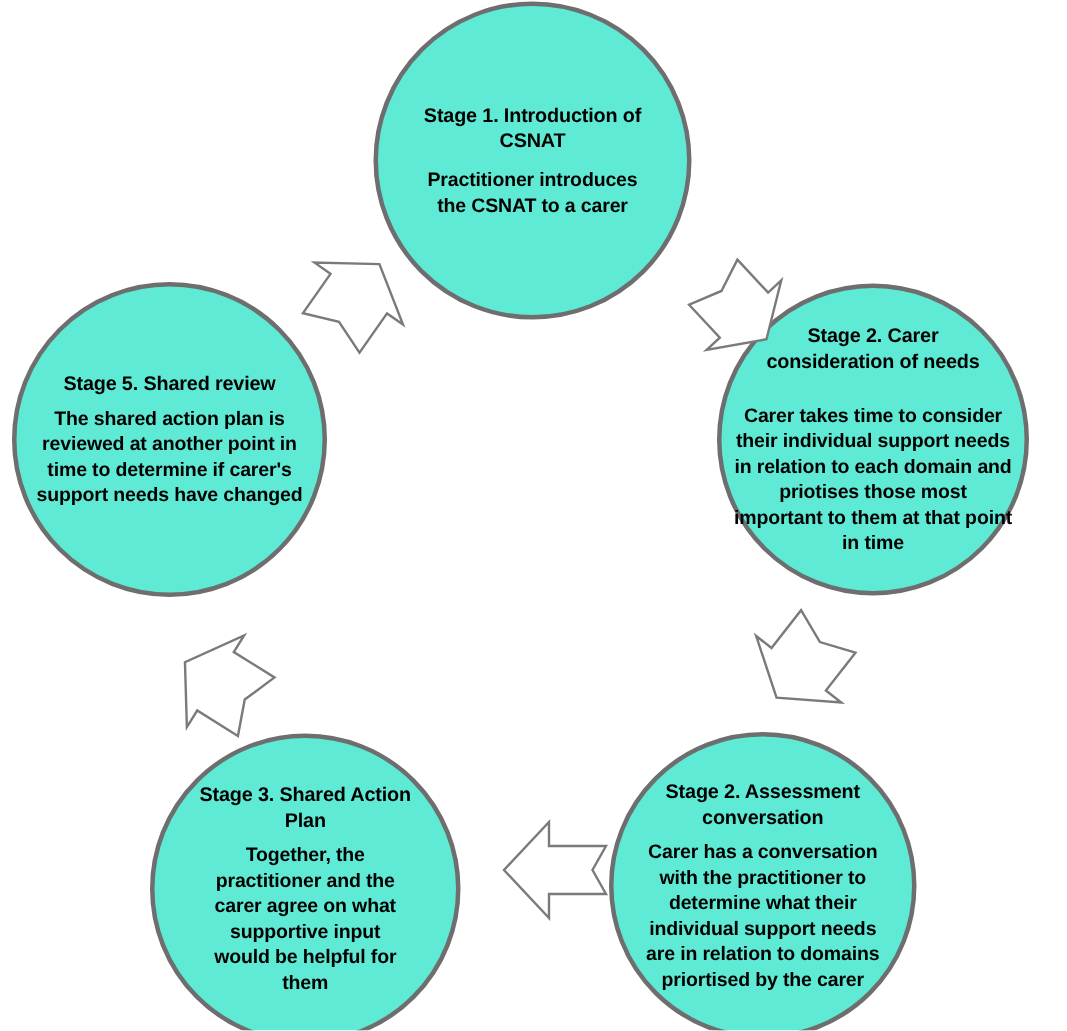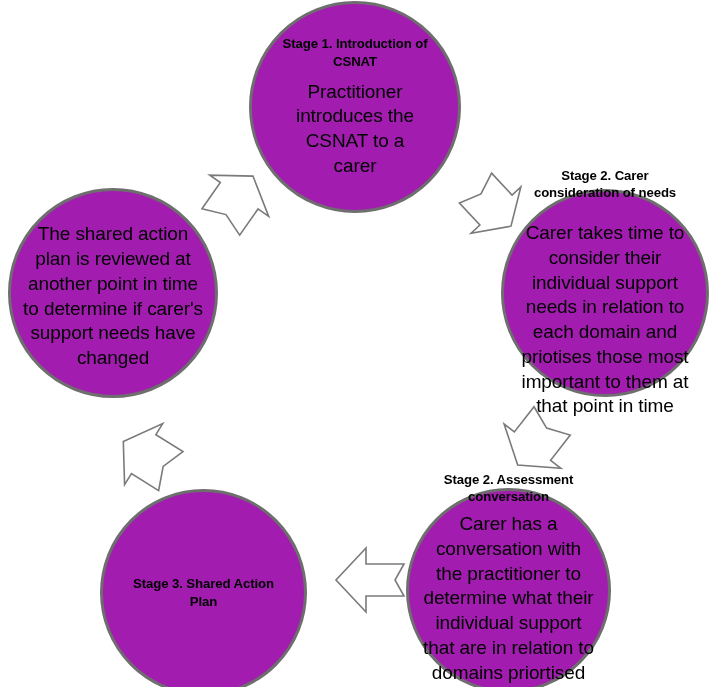--- a/index.html
+++ b/index.html
@@ -13,48 +13,48 @@
     height: 687px;
     background: #ffffff;
     overflow: hidden;
     font-family: "Liberation Sans", sans-serif;
   }
   .stage {
     position: absolute;
     border-radius: 50%;
     border: 3px solid #6e6e6e;
     box-sizing: border-box;
-    background: #a21caf;
+    background: #5eead4;
     display: flex;
     flex-direction: column;
     align-items: center;
     justify-content: center;
     text-align: center;
     color: #000000;
   }
   .stage .title {
     font-weight: bold;
     font-size: 13.2px;
     line-height: 1.30;
     letter-spacing: -0.1px;
     margin: 0;
     padding: 0 6px;
   }
   .stage .body {
-    font-weight: normal;
-    font-size: 19px;
+    font-weight: bold;
+    font-size: 13px;
     line-height: 1.30;
     letter-spacing: -0.1px;
     margin: 7px 0 0 0;
     padding: 0 4px;
     white-space: pre-line;
   }
   
   #stage-1 { left: 249px;  top: 1px;   width: 212px; height: 212px; }
-  #stage-2 { left: 501px;  top: 189px; width: 208px; height: 208px; }
+  #stage-2 { left: 478px;  top: 189px; width: 208px; height: 208px; }
   #stage-3 { left: 406px;  top: 488px; width: 205px; height: 205px; }
   #stage-4 { left: 100px;  top: 489px; width: 207px; height: 207px; }
   #stage-5 { left: 8px;    top: 188px; width: 210px; height: 210px; }
 
   #stage-1 .title, #stage-1 .body { padding: 0 30px; }
   #stage-1 .body { margin-top: 10px; }
   #stage-5 .title { padding: 0 12px; }
   #stage-5 .body  { padding: 0 8px; }
   #stage-4 .title { padding: 0 26px; }
   #stage-4 .body  { padding: 0 32px; }
@@ -85,28 +85,30 @@
     <div class="body">Practitioner introduces the CSNAT to a carer</div>
   </div>
 
   <div class="stage" id="stage-2">
     <div class="title">Stage 2. Carer consideration of needs</div>
     <div class="body">Carer takes time to consider their individual support needs in relation to each domain and priotises those most important to them at that point in time</div>
   </div>
 
   <div class="stage" id="stage-3">
     <div class="title">Stage 2. Assessment conversation</div>
-    <div class="body">Carer has a conversation with the practitioner to determine what  their individual support that are in relation to domains priortised by the carer</div>
+    <div class="body">Carer has a conversation with the practitioner to determine what  their individual support needs are in relation to domains priortised by the carer</div>
   </div>
 
   <div class="stage" id="stage-4">
     <div class="title">Stage 3. Shared Action Plan</div>
+    <div class="body">Together, the practitioner and the carer agree on what supportive input would be helpful for them</div>
   </div>
 
   <div class="stage" id="stage-5">
+    <div class="title">Stage 5. Shared review</div>
     <div class="body">The shared action plan is reviewed at another point in time to determine if carer's support needs have changed</div>
   </div>
 
   <svg class="arrow" style="left:444px; top:162px;" width="90" height="90" viewBox="0 0 90 90">
     <g transform="rotate(47 45 45)">
       <path d="M 22 20 L 52 20 L 52 8 L 74 42 L 52 76 L 52 64 L 22 64 L 30 42 Z"></path>
     </g>
   </svg>
 
   <svg class="arrow" style="left:487px; top:392px;" width="95" height="95" viewBox="0 0 95 95">

